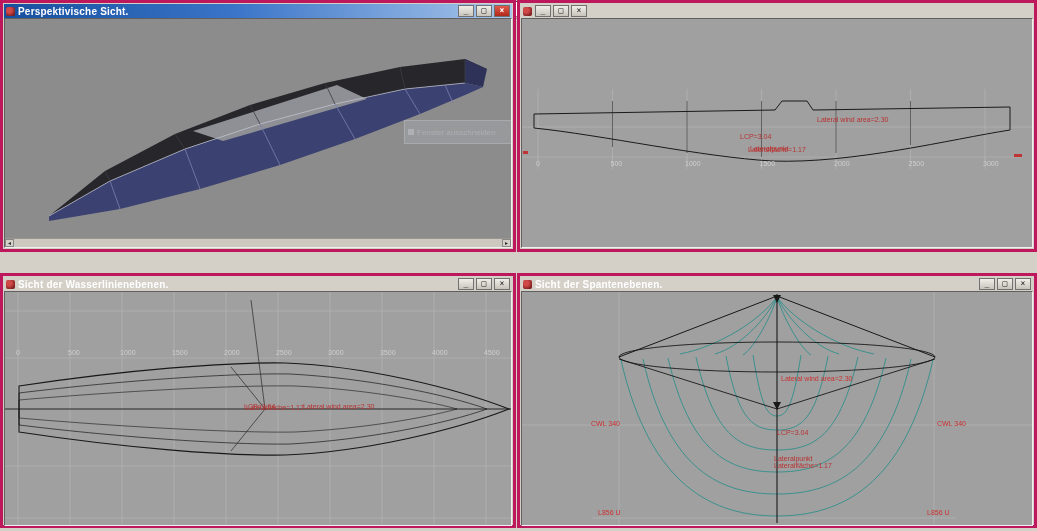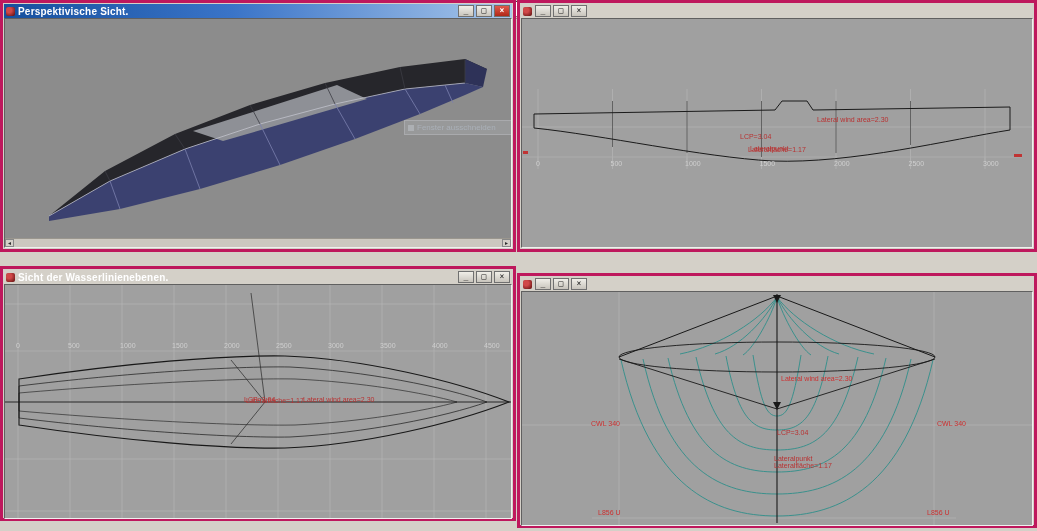--- a/index.html
+++ b/index.html
@@ -39,21 +39,21 @@
     color:#202020; cursor:pointer; font-family:"DejaVu Sans Mono", monospace; }
   .wbtn.close-active { background:linear-gradient(#e05a4a,#b02818); color:#fff; font-weight:bold; }
   .wcontent { position:relative; border:1px solid #606060; border-right-color:#f0f0f0;
     border-bottom-color:#f0f0f0; overflow:hidden; }
   .canvas3d { background:#8c8c8c; }
   .canvas2d { background:#a0a0a0; }
   .wcontent svg { position:absolute; left:0; top:0; }
 
   #win-perspective { left:0;   top:20;  width:516px; height:252px; }
   #win-profile     { left:517px; top:20;  width:520px; height:252px; }
-  #win-waterlines  { left:0;   top:266px; width:516px; height:255px; }
+  #win-waterlines  { left:0;   top:273px; width:516px; height:255px; }
   #win-sections    { left:517px; top:273px; width:520px; height:255px; }
   #win-perspective .wcontent { height:230px; }
   #win-profile .wcontent     { height:230px; }
   #win-waterlines .wcontent  { height:235px; }
   #win-sections .wcontent    { height:235px; }
 
   
   .hscroll { position:absolute; left:0; bottom:0; width:100%; height:9px; background:#ccc8c0;
     border-top:1px solid #9a968e; display:flex; }
   .sbtn { width:9px; height:8px; background:#d4d0c8; border:1px solid #888;
@@ -62,21 +62,21 @@
 
   
   .ann { position:absolute; font-size:7px; color:#b83232; white-space:nowrap; line-height:8px; }
   .ann.bright { color:#cc3030; }
   .red-dash { position:absolute; background:#c03434; }
   .tickrow { position:absolute; display:flex; }
   .tickrow span { display:inline-block; font-size:7px; color:#cfcfcf; }
   .ticks74 span { width:74.5px; }
   .ticks52 span { width:52px; }
 
-  .tooltip-ghost { position:absolute; left:399px; top:101px; width:110px; height:15px;
+  .tooltip-ghost { position:absolute; left:399px; top:101px; width:110px; height:24px;
     background:rgba(210,214,220,0.18); border:1px solid rgba(220,224,230,0.25);
     display:flex; align-items:center; gap:3px; padding:0 3px; }
   .tooltip-ghost .ticon { width:6px; height:6px; background:rgba(200,205,212,0.45); flex:none; }
   .tooltip-ghost .ttext { font-size:8px; color:#aab0b8; white-space:nowrap; }
 
   .statusbar { position:absolute; left:0; top:528px; width:1037px; height:3px; background:#d4d0c8; }
 </style>
 </head>
 <body>
 
@@ -417,20 +417,21 @@
       </div>
     <span class="ann" style="left:239px; top:111px;">LCP=3.04</span>
     <span class="ann" style="left:241px; top:112px;">Lateralfläche=1.17</span>
     <span class="ann" style="left:298px; top:111px;">Lateral wind area=2.30</span>
   </div>
 </div>
 
 <div class="win" id="win-sections">
   <div class="titlebar inactive">
     <span class="wicon"></span>
+    <span class="wtitle">Sicht der Spantenebenen.</span>
     <span class="wbtns">
       <span class="wbtn">_</span>
       <span class="wbtn">□</span>
       <span class="wbtn">×</span>
     </span>
   </div>
   <div class="wcontent canvas2d">
     <svg width="512" height="233" viewBox="0 0 512 233">
       <g stroke="#b8b8b8" stroke-width="0.6">
         <line x1="97" y1="0" x2="97" y2="233"></line>

